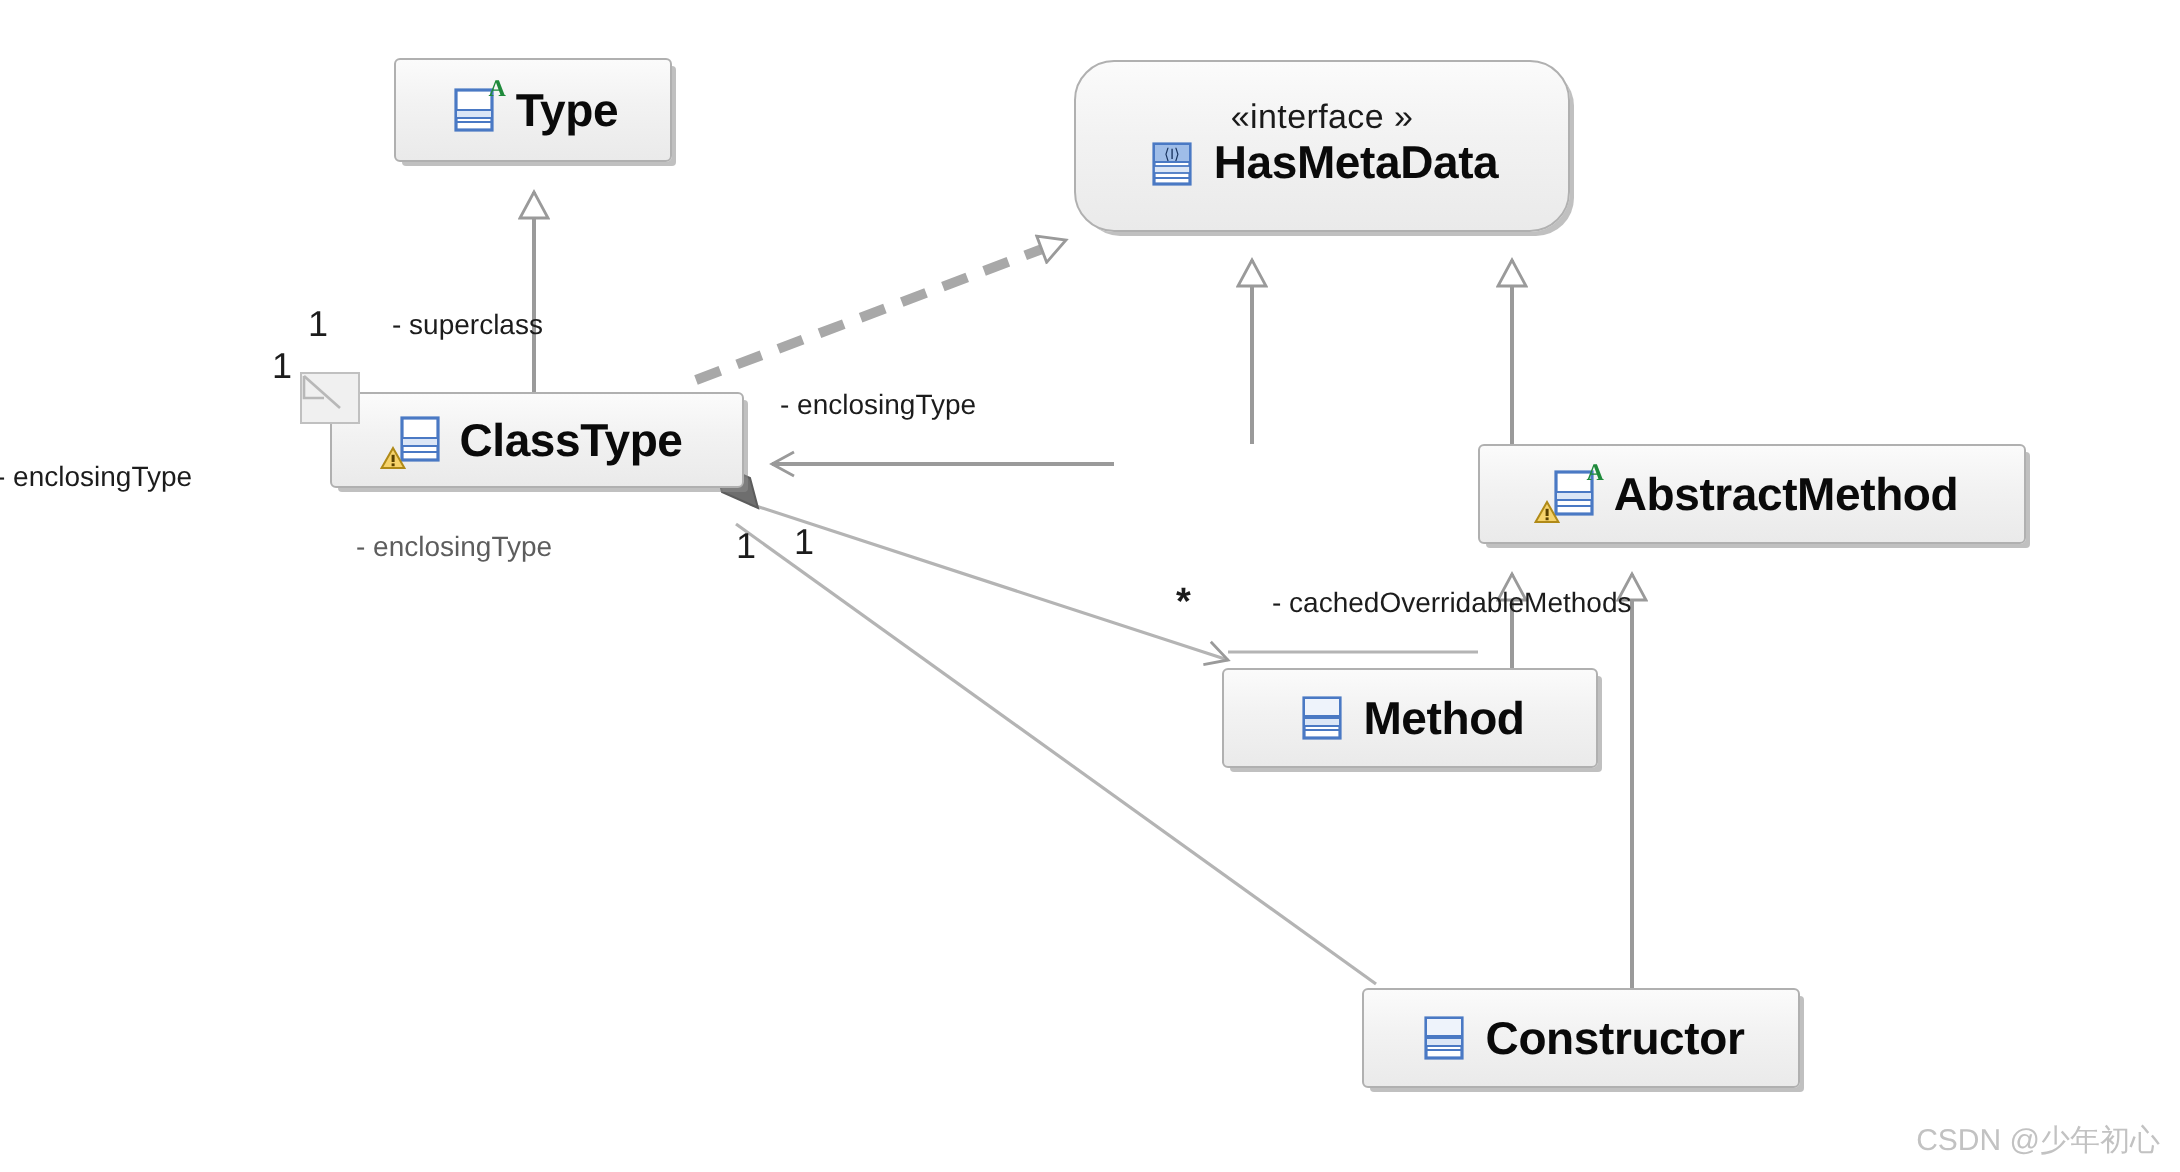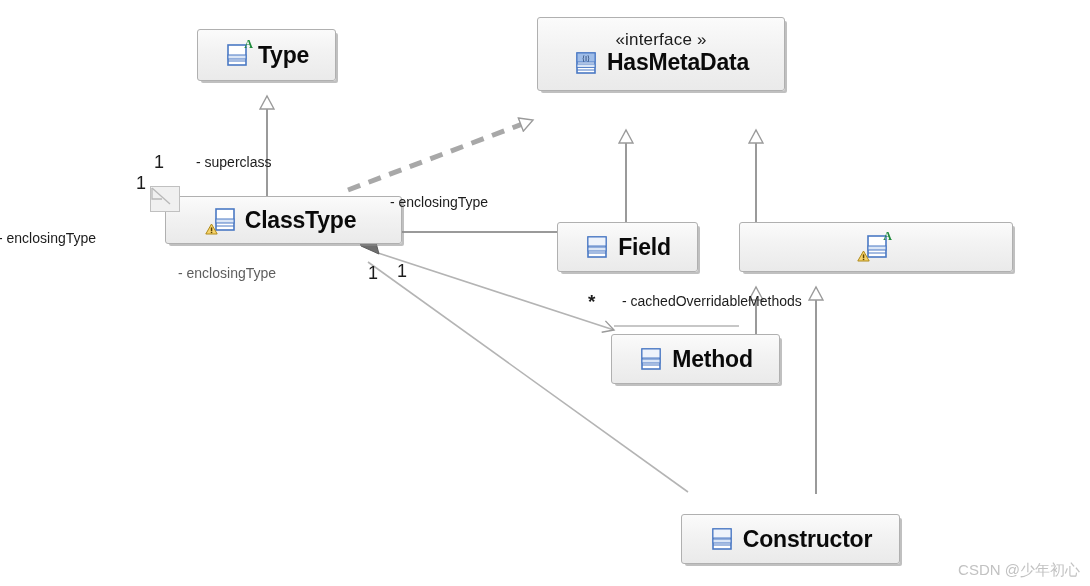--- a/index.html
+++ b/index.html
@@ -198,37 +198,37 @@
           <rect x="4" y="3" width="18" height="20" fill="#ffffff" stroke="#4a79c4" stroke-width="1.6"></rect>
           <rect x="4" y="13" width="18" height="4" fill="#dbe6f6" stroke="#4a79c4" stroke-width="1"></rect>
           <line x1="4" y1="19" x2="22" y2="19" stroke="#4a79c4" stroke-width="1"></line>
         </svg>
         <span class="badge-abstract">A</span>
       </span>
       <span class="cls-name">Type</span>
     </span>
   </div>
 
-  <div class="uml-box with-stereo" style="left:537px; top:17px; width:248px; height:74px;">
+  <div class="uml-box with-stereo" style="left:537px; top:30px; width:248px; height:86px;border-radius:20px;">
     <span class="stereotype">«interface »</span>
     <span class="name-row">
       <span class="uml-icon">
         <svg width="26" height="26" viewBox="0 0 26 26">
           <rect x="4" y="3" width="18" height="20" fill="#ffffff" stroke="#4a79c4" stroke-width="1.6"></rect>
           <rect x="4" y="3" width="18" height="9" fill="#9fbde8" stroke="#4a79c4" stroke-width="1"></rect>
           <text x="13" y="10.5" font-size="7.5" font-family="Liberation Sans, sans-serif" fill="#18335e" text-anchor="middle">⟨I⟩</text>
           <rect x="4" y="14" width="18" height="3.5" fill="#dbe6f6" stroke="#4a79c4" stroke-width="0.9"></rect>
           <line x1="4" y1="20" x2="22" y2="20" stroke="#4a79c4" stroke-width="1"></line>
         </svg>
       </span>
       <span class="cls-name">HasMetaData</span>
     </span>
   </div>
 
-  <div class="uml-box" style="left:165px; top:196px; width:237px; height:48px;">
+  <div class="uml-box" style="left:165px; top:196px; width:207px; height:48px;">
     <span class="corner-handle">
       <svg width="30" height="26" viewBox="0 0 30 26">
         <rect x="0.5" y="0.5" width="29" height="25" fill="#f0f0f0" stroke="#c0c0c0" stroke-width="1"></rect>
         <path d="M2,2 L20,18" stroke="#b8b8b8" stroke-width="1.3" fill="none"></path>
         <path d="M2,2 L2,13 L12,13" stroke="#b8b8b8" stroke-width="1.3" fill="none"></path>
       </svg>
     </span>
     <span class="name-row">
       <span class="uml-icon">
         <svg width="26" height="26" viewBox="0 0 26 26">
@@ -241,69 +241,57 @@
             <path d="M6.5,1 L12.2,11 L0.8,11 Z" fill="#f6d36b" stroke="#b08a18" stroke-width="1"></path>
             <rect x="5.8" y="4.4" width="1.5" height="3.6" fill="#5a4200"></rect>
             <rect x="5.8" y="8.7" width="1.5" height="1.4" fill="#5a4200"></rect>
           </svg>
         </span>
       </span>
       <span class="cls-name">ClassType</span>
     </span>
   </div>
 
-  <div class="uml-box" style="left:557px; top:222px; width:141px; height:50px;">
-    <span class="name-row">
-      <span class="uml-icon">
-        <svg width="26" height="26" viewBox="0 0 26 26">
-          <rect x="4" y="3" width="18" height="20" fill="#ffffff" stroke="#4a79c4" stroke-width="1.6"></rect>
-          <rect x="4" y="3" width="18" height="9" fill="#eef3fb" stroke="#4a79c4" stroke-width="1"></rect>
-          <rect x="4" y="13" width="18" height="4" fill="#dbe6f6" stroke="#4a79c4" stroke-width="1"></rect>
-          <line x1="4" y1="19" x2="22" y2="19" stroke="#4a79c4" stroke-width="1"></line>
-        </svg>
-      </span>
-      <span class="cls-name">Field</span>
-    </span>
-  </div>
 
   <div class="uml-box" style="left:739px; top:222px; width:274px; height:50px;">
     <span class="name-row">
       <span class="uml-icon">
         <svg width="26" height="26" viewBox="0 0 26 26">
           <rect x="5" y="2" width="18" height="21" fill="#ffffff" stroke="#4a79c4" stroke-width="1.6"></rect>
           <rect x="5" y="12" width="18" height="4" fill="#dbe6f6" stroke="#4a79c4" stroke-width="1"></rect>
           <line x1="5" y1="19" x2="23" y2="19" stroke="#4a79c4" stroke-width="1"></line>
         </svg>
         <span class="badge-abstract">A</span>
         <span class="badge-warn">
           <svg width="13" height="12" viewBox="0 0 13 12">
             <path d="M6.5,1 L12.2,11 L0.8,11 Z" fill="#f6d36b" stroke="#b08a18" stroke-width="1"></path>
             <rect x="5.8" y="4.4" width="1.5" height="3.6" fill="#5a4200"></rect>
             <rect x="5.8" y="8.7" width="1.5" height="1.4" fill="#5a4200"></rect>
           </svg>
         </span>
       </span>
-    </span>
-  </div>
-
-  <div class="uml-box" style="left:611px; top:334px; width:169px; height:50px;">
+      <span class="cls-name">AbstractMethod</span>
+    </span>
+  </div>
+
+  <div class="uml-box" style="left:611px; top:334px; width:188px; height:50px;">
     <span class="name-row">
       <span class="uml-icon">
         <svg width="26" height="26" viewBox="0 0 26 26">
           <rect x="4" y="3" width="18" height="20" fill="#ffffff" stroke="#4a79c4" stroke-width="1.6"></rect>
           <rect x="4" y="3" width="18" height="9" fill="#eef3fb" stroke="#4a79c4" stroke-width="1"></rect>
           <rect x="4" y="13" width="18" height="4" fill="#dbe6f6" stroke="#4a79c4" stroke-width="1"></rect>
           <line x1="4" y1="19" x2="22" y2="19" stroke="#4a79c4" stroke-width="1"></line>
         </svg>
       </span>
       <span class="cls-name">Method</span>
     </span>
   </div>
 
-  <div class="uml-box" style="left:681px; top:514px; width:219px; height:50px;">
+  <div class="uml-box" style="left:681px; top:494px; width:219px; height:50px;">
     <span class="name-row">
       <span class="uml-icon">
         <svg width="26" height="26" viewBox="0 0 26 26">
           <rect x="4" y="3" width="18" height="20" fill="#ffffff" stroke="#4a79c4" stroke-width="1.6"></rect>
           <rect x="4" y="3" width="18" height="9" fill="#eef3fb" stroke="#4a79c4" stroke-width="1"></rect>
           <rect x="4" y="13" width="18" height="4" fill="#dbe6f6" stroke="#4a79c4" stroke-width="1"></rect>
           <line x1="4" y1="19" x2="22" y2="19" stroke="#4a79c4" stroke-width="1"></line>
         </svg>
       </span>
       <span class="cls-name">Constructor</span>
@@ -321,17 +309,17 @@
   <span class="lbl" style="left:390px; top:195px;">- enclosingType</span>
 
   <span class="lbl faded" style="left:178px; top:266px;">- enclosingType</span>
 
   <span class="lbl mult" style="left:368px; top:264px;">1</span>
 
   <span class="lbl mult" style="left:397px; top:262px;">1</span>
 
   <span class="lbl star" style="left:588px; top:292px;">*</span>
 
-  <span class="lbl" style="left:622px; top:294px;">- cachedOverridableMethods</span>
+  <span class="lbl" style="left:636px; top:294px;">- cachedOverridableMethods</span>
 
   <span class="watermark">CSDN @少年初心</span>
 
 </div>
 
 </body></html>

